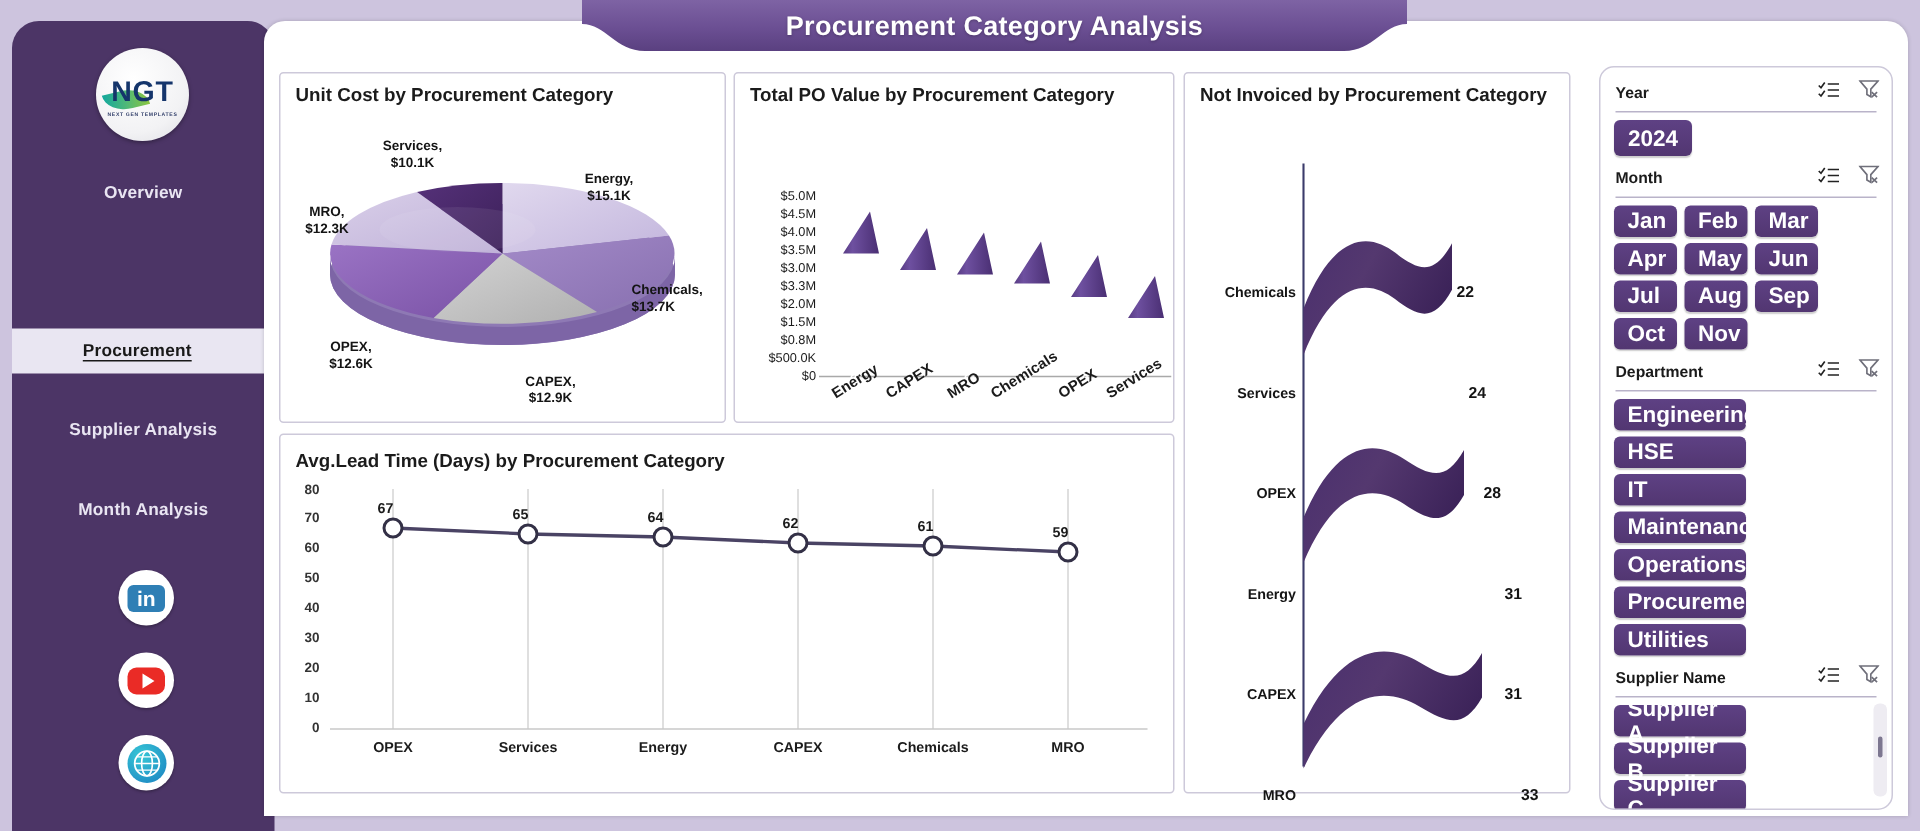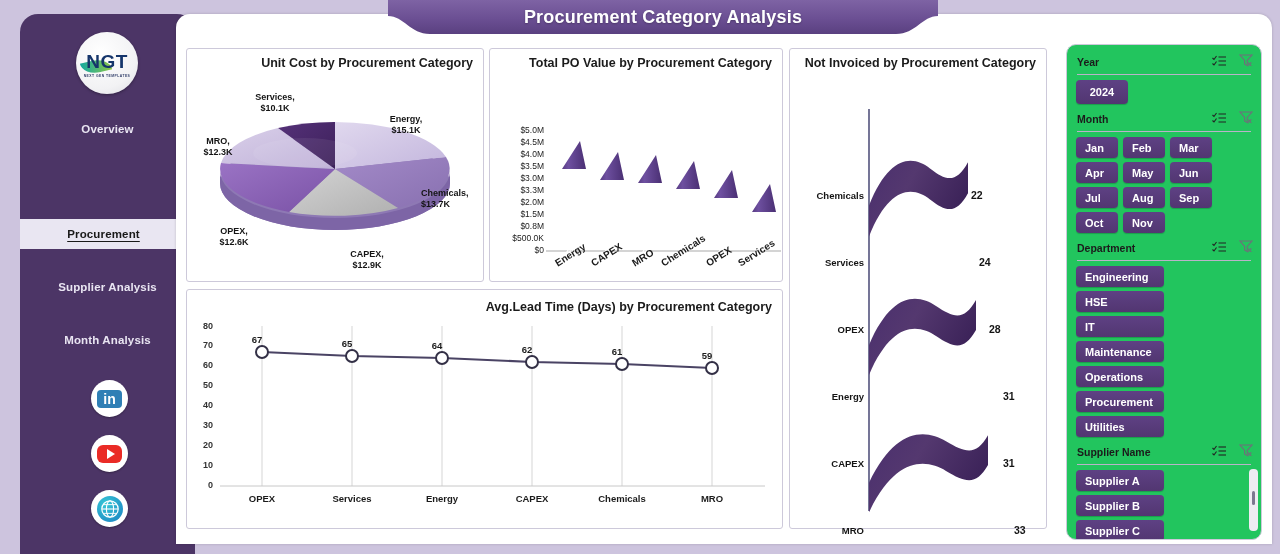--- a/index.html
+++ b/index.html
@@ -11,21 +11,20 @@
   }
   #root { position: relative; width: 1280px; height: 554px; background: #cdc4de; }
 
   
   .sidebar {
     position: absolute; left: 8px; top: 14px;
     width: 175px; height: 540px;
     background: #4c3566;
     border-radius: 18px 18px 0 0;
     overflow: hidden;
-    margin-left: 12px;
   }
   .logo-wrap { position:absolute; left: 56px; top: 18px; width: 62px; height: 62px; }
   .logo-circle {
     width: 62px; height: 62px; border-radius: 50%;
     background: radial-gradient(circle at 40% 34%, #ffffff 0%, #f2f2f4 64%, #dcdce2 100%);
     display:flex; flex-direction:column; align-items:center; justify-content:center;
     box-shadow: 0 1px 3px rgba(0,0,0,.35);
     position: relative; overflow: hidden;
   }
   .logo-swoosh {
@@ -96,21 +95,21 @@
     color: #ffffff; font-size: 18px; font-weight: bold; letter-spacing: .2px;
     text-shadow: 0 1px 2px rgba(0,0,0,.25);
   }
 
   
   .card {
     position: absolute; background:#fff;
     border: 1px solid #cdc9da; border-radius: 3px;
   }
   .card-title {
-    text-align: right; font-size: 12.5px; font-weight: bold; color: #1b1b1b;
+    text-align: left; font-size: 12.5px; font-weight: bold; color: #1b1b1b;
     line-height: 1.25; padding: 7px 10px 0;
   }
 
   
   #card-pie  { left: 186px; top: 48px;  width: 298px; height: 234px; }
   #card-po   { left: 489px; top: 48px;  width: 294px; height: 234px; }
   #card-ni   { left: 789px; top: 48px;  width: 258px; height: 481px; }
   #card-line { left: 186px; top: 289px; width: 597px; height: 240px; }
 
   .pie-label { position:absolute; font-size:9px; font-weight:bold; color:#141414;
@@ -136,36 +135,36 @@
   .ln-tick { position:absolute; font-size:9px; font-weight:bold; color:#333; text-align:right; }
   .ln-cat  { position:absolute; font-size:9.5px; font-weight:bold; color:#1b1b1b;
              text-align:center; }
   .ln-val  { position:absolute; font-size:9.5px; font-weight:bold; color:#1b1b1b;
              text-align:center; }
 
   
   .filters {
     position: absolute; left: 1066px; top: 44px;
     width: 196px; height: 496px;
-    background: #22c55e; border-radius: 10px;
+    background: #ffffff; border-radius: 10px;
     border: 1px solid #cdc9da;
     padding: 6px 6px 0 6px;
     overflow: hidden;
   }
   .slicer-head {
     display:flex; align-items:center; justify-content:space-between;
     padding: 2px 2px 1px 4px;
   }
   .slicer-title { font-size: 10.5px; font-weight: bold; color:#1b1b1b; }
   .slicer-icons { display:flex; gap:12px; align-items:center; }
   .slicer-rule { height:1px; background:#b9b3c9; margin: 2px 4px 5px 4px; }
   .chips { display:flex; flex-wrap:wrap; gap:4px 5px; padding: 0 3px 4px 3px; }
   .chip {
     background: linear-gradient(180deg,#5e4184 0%, #523671 100%);
-    color:#ffffff; font-size:11px; font-weight:bold;
+    color:#ffffff; font-size:15px; font-weight:bold;
     border-radius: 4px; display:flex; align-items:center;
     padding: 0 9px; height: 21px; cursor:pointer;
     box-shadow: 0 1px 1px rgba(0,0,0,.2);
   }
   .chip.w4 { width: 42px; justify-content:flex-start; }
   .chip.w2 { width: 88px; }
   .scrollbar {
     position:absolute; right: 3px; bottom: 8px; width: 9px; height: 62px;
     background:#eeecf2; border-radius:4px; cursor:pointer;
   }

